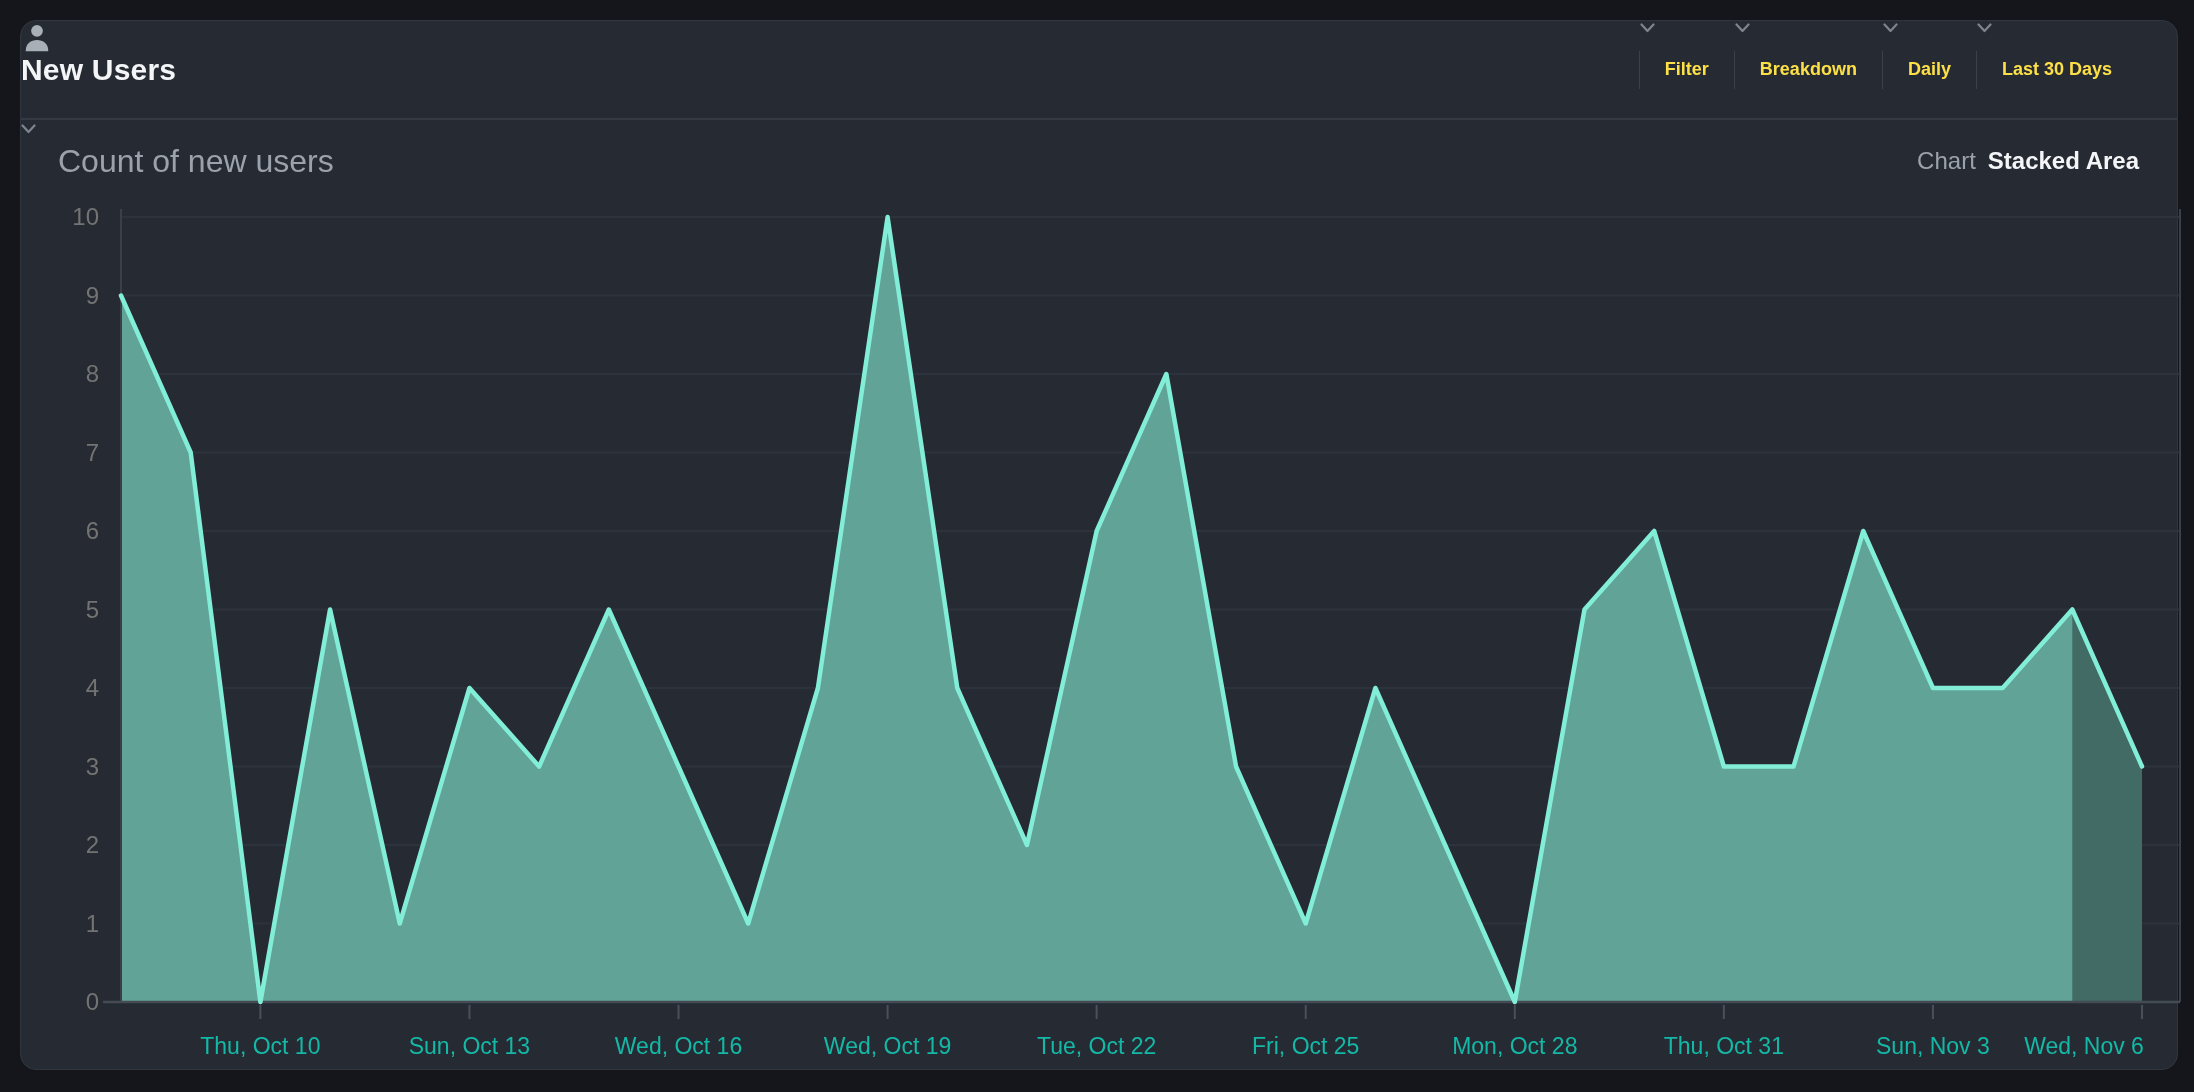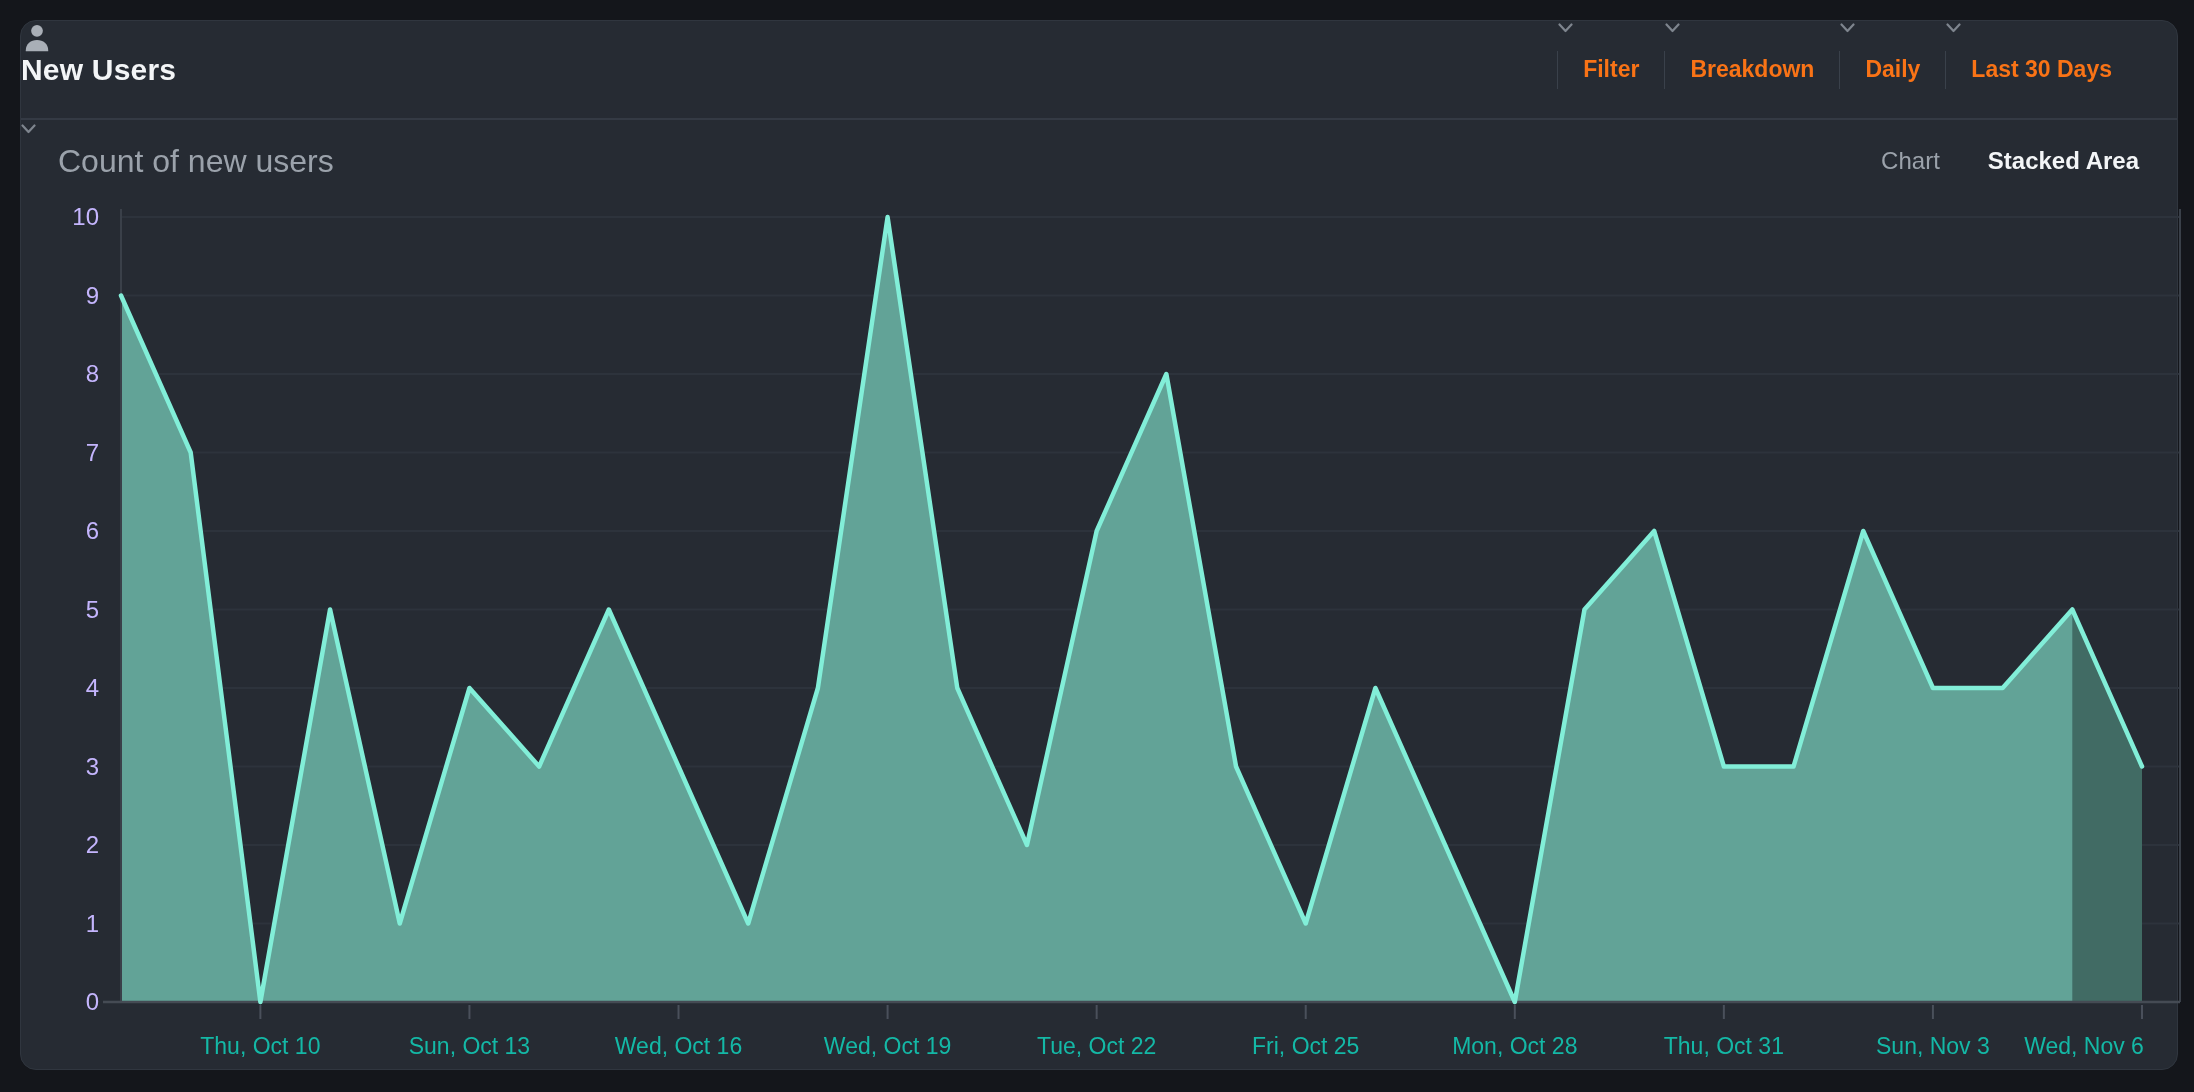--- a/index.html
+++ b/index.html
@@ -9,36 +9,36 @@
   .card{position:absolute;left:20px;top:20px;width:2158px;height:1050px;
         background:#262B33;border:1px solid #30363F;border-radius:16px;box-sizing:border-box;}
   
   .hdr{position:absolute;left:0;top:0;width:100%;height:99px;
        border-bottom:2px solid #343A44;display:flex;align-items:center;box-sizing:border-box;}
   .hdr-left{display:flex;align-items:center;gap:18px;flex:1;}
   .title{font-size:30px;font-weight:700;color:#F3F5F7;letter-spacing:.2px;}
   .person{width:32px;height:32px;display:block;}
   .hdr-right{display:flex;align-items:stretch;height:100%;padding-right:40px;}
   .hdr-btn{display:flex;align-items:center;gap:11px;padding:0 25px;cursor:pointer;position:relative;}
-  .hdr-btn .lbl{font-size:23px;font-weight:600;color:#f97316;white-space:nowrap;}
+  .hdr-btn .lbl{font-size:18px;font-weight:600;color:#fde047;white-space:nowrap;}
   .sep{width:1px;background:#3A414B;align-self:center;height:38px;}
   .chev{width:15px;height:10px;display:block;margin-top:2px;}
   
   .sub{position:absolute;left:0;top:101px;width:100%;height:78px;
        display:flex;align-items:center;justify-content:space-between;
        padding:0 38px 0 37px;box-sizing:border-box;}
   .metric{font-size:32px;color:#9BA2AB;}
   .chart-sel{display:flex;align-items:center;gap:12px;cursor:pointer;}
   .chart-sel .muted{font-size:24px;color:#9BA2AB;}
-  .chart-sel .val{font-size:24px;font-weight:700;color:#F3F5F7;margin-left:36px;}
+  .chart-sel .val{font-size:24px;font-weight:700;color:#F3F5F7;}
   
   #chart-layer{position:absolute;left:0;top:0;width:2194px;height:1092px;}
   svg{position:absolute;left:0;top:0;}
   .ylabel{position:absolute;width:70px;text-align:right;font-size:24px;line-height:28px;
-          color:#c4b5fd;}
+          color:#737373;}
   .xlabel{position:absolute;width:240px;text-align:center;font-size:23px;line-height:30px;
           color:#14b8a6;white-space:nowrap;}
 </style>
 </head>
 <body>
 
 <div class="card">
 
   <div class="hdr">
     <div class="hdr-left">

